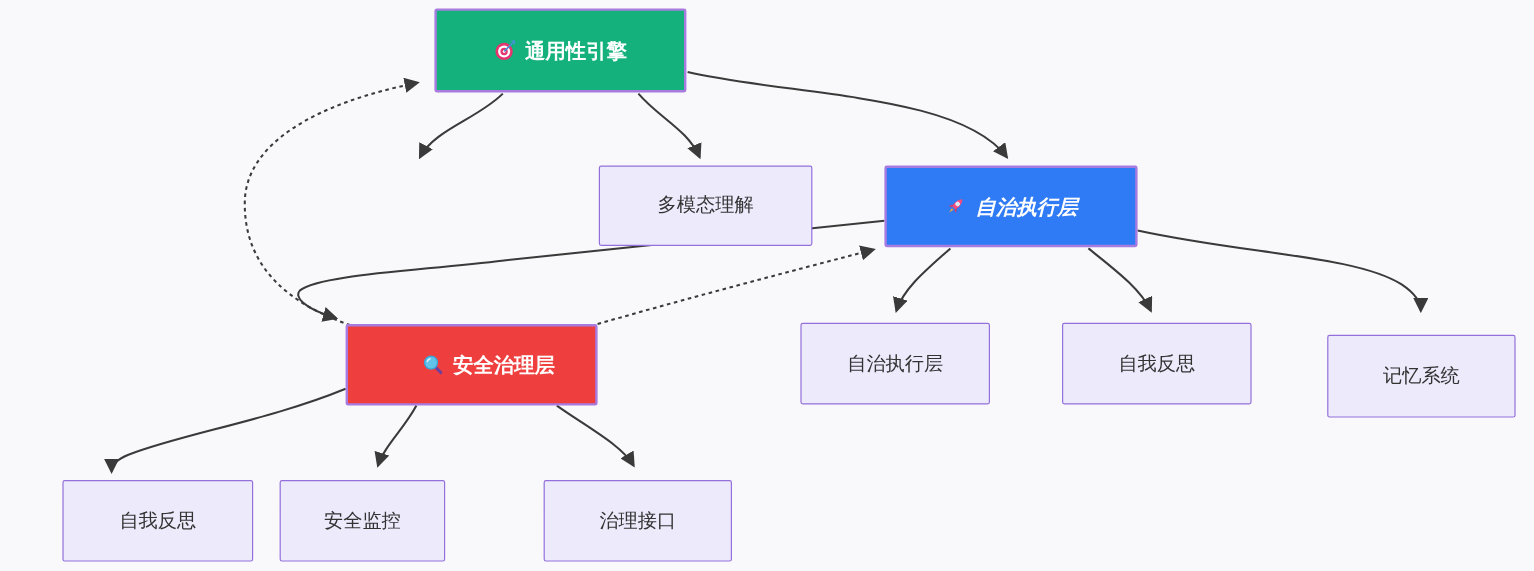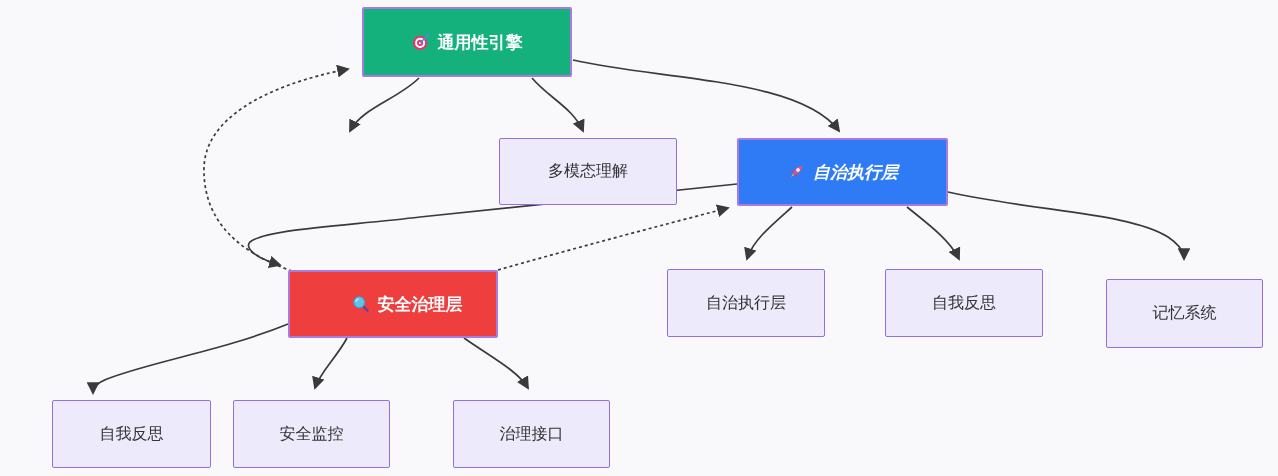--- a/index.html
+++ b/index.html
@@ -95,21 +95,21 @@
   </div>
 
   <div class="node plain" style="left:1106px;top:279px;width:157px;height:69px;">
     <span class="label">记忆系统</span>
   </div>
 
   <div class="node plain" style="left:13px;top:400px;width:159px;height:68px;margin-left:39px;">
     <span class="label">自我反思</span>
   </div>
 
-  <div class="node plain" style="left:233px;top:400px;width:157px;height:68px;">
+  <div class="node plain" style="left:233px;top:400px;width:138px;height:68px;">
     <span class="label">安全监控</span>
   </div>
 
   <div class="node plain" style="left:453px;top:400px;width:157px;height:68px;">
     <span class="label">治理接口</span>
   </div>
 
 </div>
 
 </body></html>

